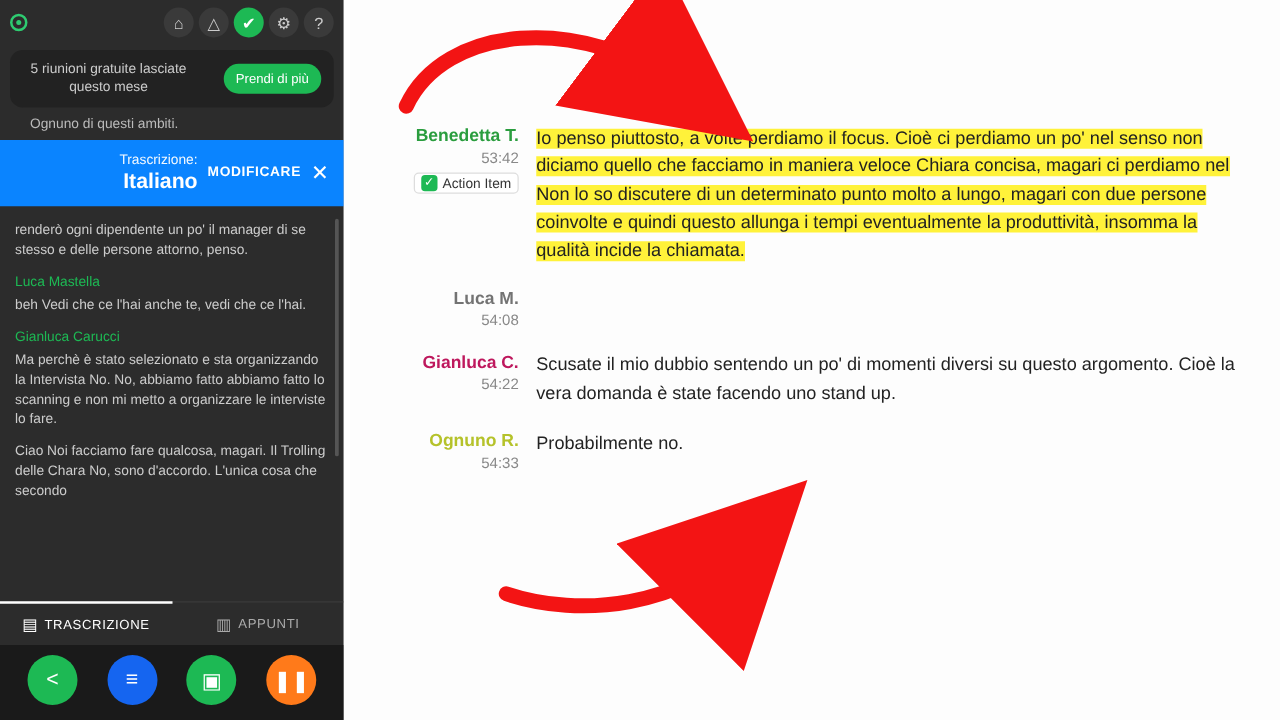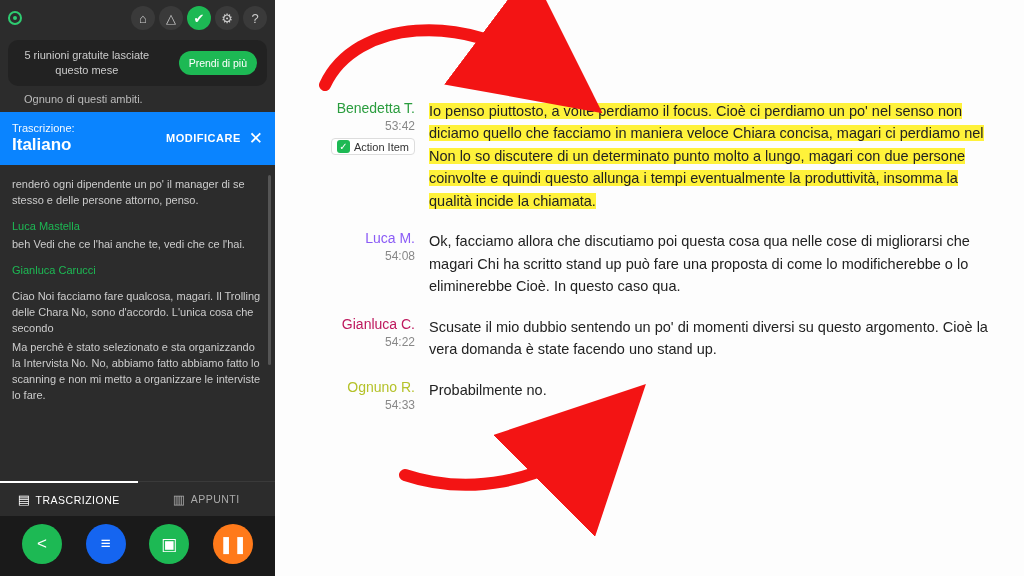--- a/index.html
+++ b/index.html
@@ -43,21 +43,21 @@
     padding: 6px 10px; font-size:10.5px; cursor:pointer; white-space:nowrap;
   }
   .cutoff {
     padding: 0 24px 6px; font-size:11px; color:#bbb; line-height:1.3;
   }
   .blue-banner {
     margin: 0; padding: 10px 12px;
     background:#0a84ff; color:#fff;
     display:flex; align-items:center; gap:8px;
   }
-  .blue-banner .left { flex:1; display:flex; flex-direction:column; gap:1px; }
+  .blue-banner .left { flex:1; display:flex; flex-direction:column; gap:1px;align-items:flex-end; }
   .blue-banner .label { font-size:11px; opacity:.95; }
   .blue-banner .lang { font-size:17px; font-weight:600; }
   .blue-banner .modify { font-size:11px; letter-spacing:.5px; cursor:pointer; font-weight:600; }
   .blue-banner .close { font-size:17px; cursor:pointer; line-height:1; }
   .transcript-scroll {
     flex:1; overflow:hidden; padding: 8px 12px 0 12px;
     line-height:1.45; color:#ccc; position:relative;
   }
   .transcript-scroll::after {
     content:""; position:absolute; right:4px; top:10px; width:3px; height:60%;
@@ -92,23 +92,23 @@
   
   .main {
     flex:1; height:100%; background:#fdfdfd; position:relative;
     padding: 100px 30px 30px 30px;
   }
   .entry { display:flex; gap:14px; margin-bottom:18px; }
   .meta {
     width: 110px; text-align:right; flex-shrink:0;
     display:flex; flex-direction:column; gap:3px; align-items:flex-end;
   }
-  .name { font-size:14px; font-weight:400; }
+  .name { font-size:14px; font-weight:700; }
   .name.c0 { color:#2a9d3e; }
-  .name.c1 { color:#8b5cf6; }
+  .name.c1 { color:#737373; }
   .name.c2 { color:#be185d; }
   .name.c3 { color:#b5c22a; }
   .time { font-size:12px; color:#888;text-align:right; }
   .action-item {
     display:inline-flex; align-items:center; gap:4px;
     font-size:11px; color:#333; background:#fff; border:1px solid #ddd;
     border-radius:4px; padding:1px 5px; margin-top:2px;
   }
   .action-item .chk {
     width:13px; height:13px; background:#1db954; border-radius:3px;
@@ -148,22 +148,22 @@
     </div>
     <span class="modify">MODIFICARE</span>
     <span class="close">✕</span>
   </div>
 
   <div class="transcript-scroll">
     <span class="utter" style="margin-top:4px">renderò ogni dipendente un po' il manager di se stesso e delle persone attorno, penso.</span>
     <span class="speaker">Luca Mastella</span>
     <span class="utter">beh Vedi che ce l'hai anche te, vedi che ce l'hai.</span>
     <span class="speaker">Gianluca Carucci</span>
+    <span class="utter">Ma perchè è stato selezionato e sta organizzando la Intervista No. No, abbiamo fatto abbiamo fatto lo scanning e non mi metto a organizzare le interviste lo fare.</span>
     <span class="utter" style="margin-top:10px">Ciao Noi facciamo fare qualcosa, magari. Il Trolling delle Chara No, sono d'accordo. L'unica cosa che secondo</span>
-    <span class="utter">Ma perchè è stato selezionato e sta organizzando la Intervista No. No, abbiamo fatto abbiamo fatto lo scanning e non mi metto a organizzare le interviste lo fare.</span>
   </div>
 
   <div class="bottom-tabs">
     <div class="tab active">
       <span class="tab-ic">▤</span>
       <span>TRASCRIZIONE</span>
     </div>
     <div class="tab">
       <span class="tab-ic">▥</span>
       <span>APPUNTI</span>
@@ -200,21 +200,20 @@
     <div class="body">
       <span class="hl">Io penso piuttosto, a volte perdiamo il focus. Cioè ci perdiamo un po' nel senso non diciamo quello che facciamo in maniera veloce Chiara concisa, magari ci perdiamo nel Non lo so discutere di un determinato punto molto a lungo, magari con due persone coinvolte e quindi questo allunga i tempi eventualmente la produttività, insomma la qualità incide la chiamata.</span>
     </div>
   </div>
 
   <div class="entry">
     <div class="meta">
       <span class="name c1">Luca M.</span>
       <span class="time">54:08</span>
     </div>
-    <div class="body">Ok, facciamo allora che discutiamo poi questa cosa qua nelle cose di migliorarsi che magari Chi ha scritto stand up può fare una proposta di come lo modificherebbe o lo eliminerebbe Cioè. In questo caso qua.</div>
   </div>
 
   <div class="entry">
     <div class="meta">
       <span class="name c2">Gianluca C.</span>
       <span class="time">54:22</span>
     </div>
     <div class="body">Scusate il mio dubbio sentendo un po' di momenti diversi su questo argomento. Cioè la vera domanda è state facendo uno stand up.</div>
   </div>
 

